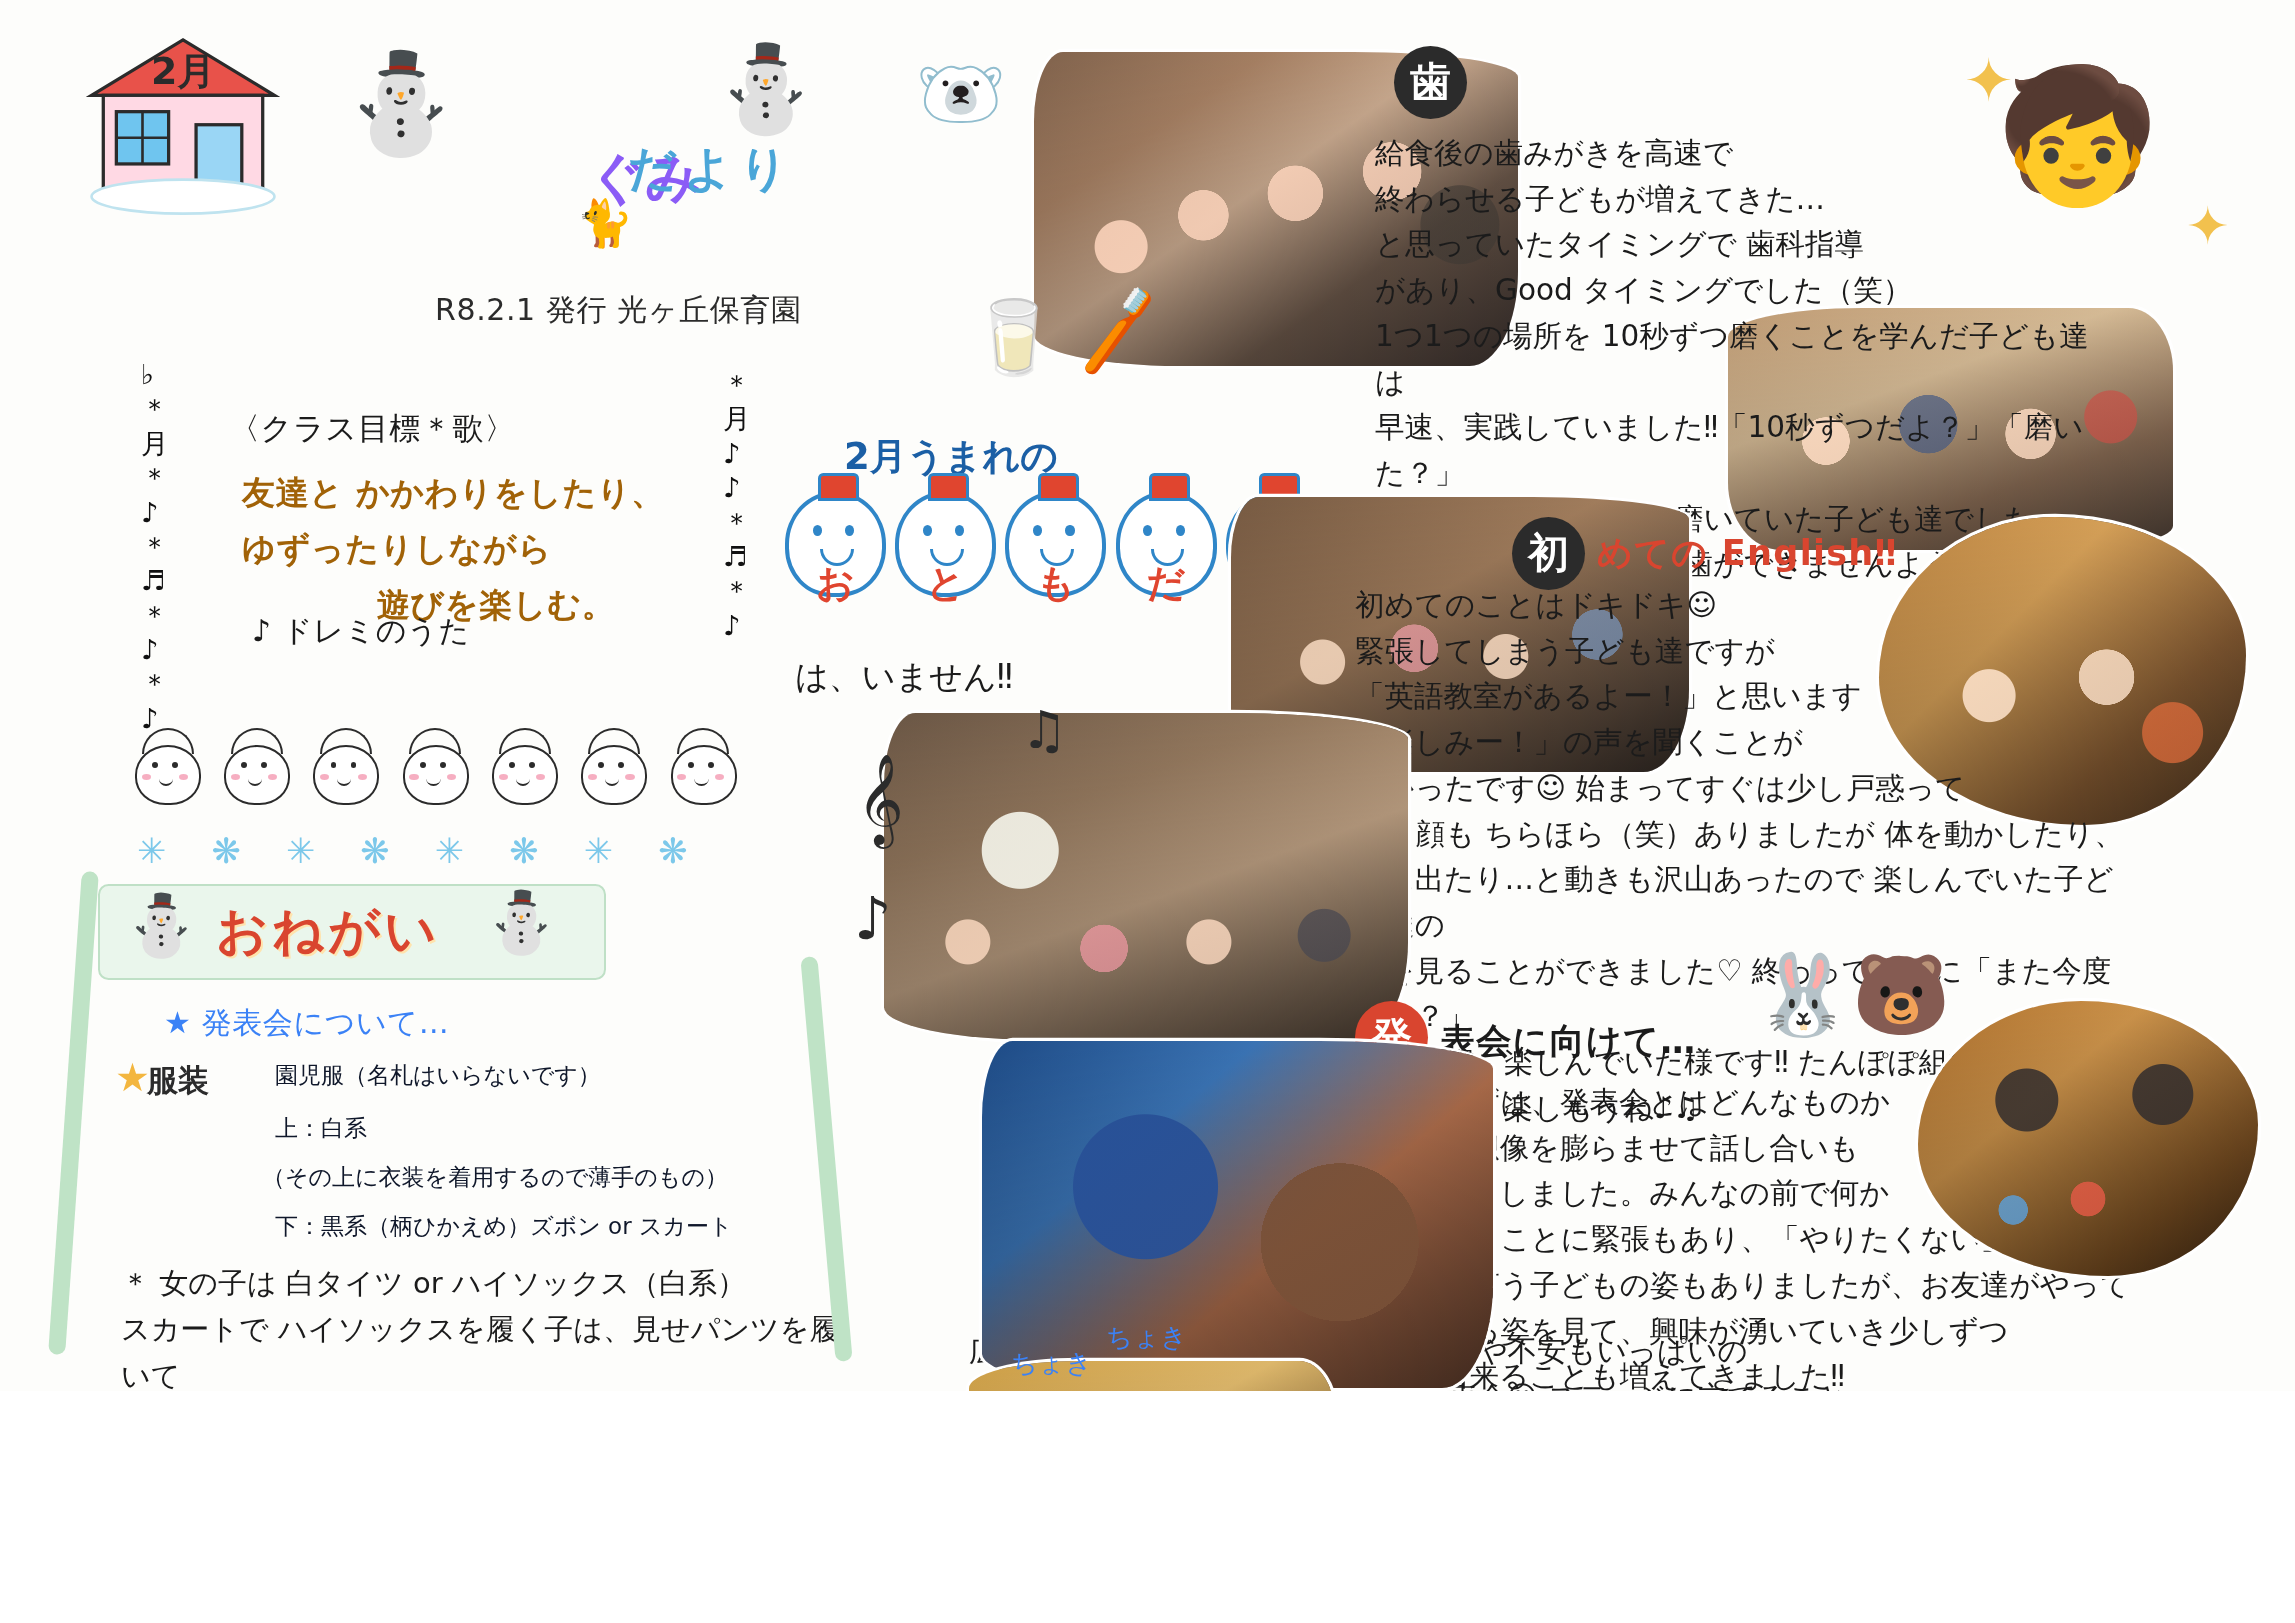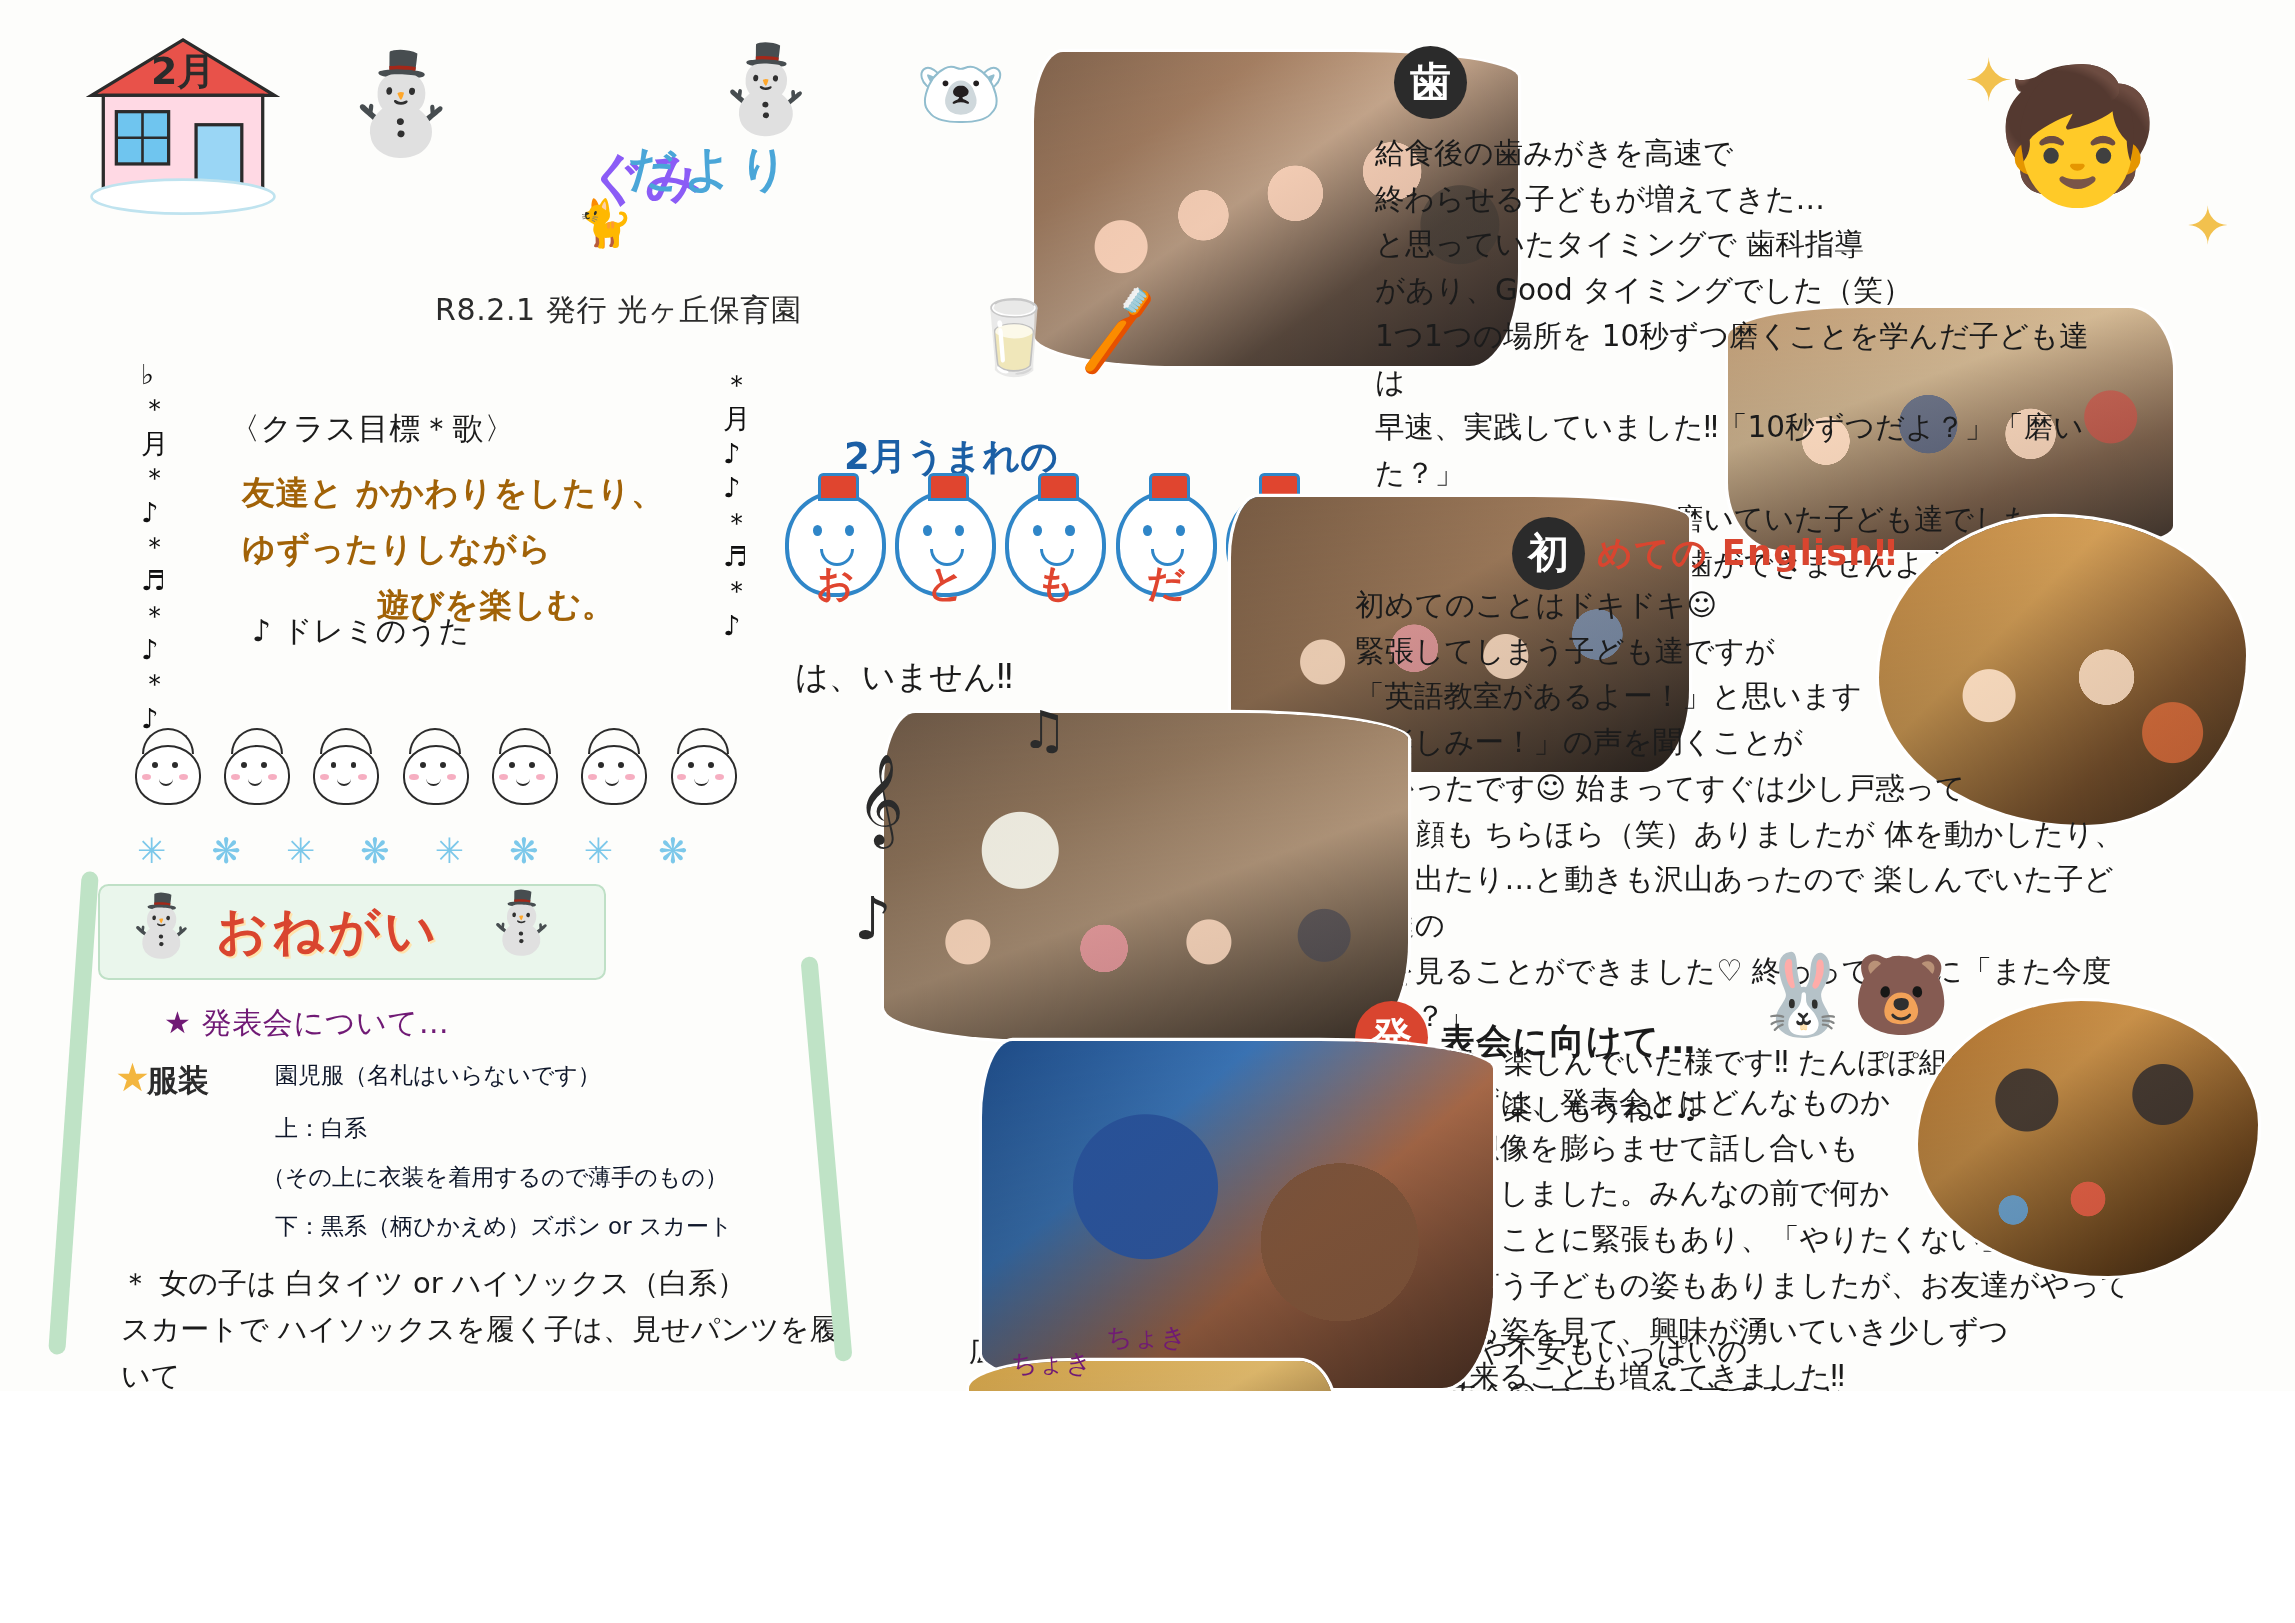--- a/index.html
+++ b/index.html
@@ -14,21 +14,21 @@
     position: relative;
     width: 2295px;
     height: 1391px;
     background: #fdfdfb;
     overflow: hidden;
   }
 
   
   .hw {
     position: absolute;
-    color: #701a75;
+    color: #3b82f6;
     line-height: 1.45;
     white-space: pre-wrap;
     letter-spacing: 0.02em;
   }
 
   
   .photo {
     position: absolute;
     background-size: cover;
     background-position: center;

